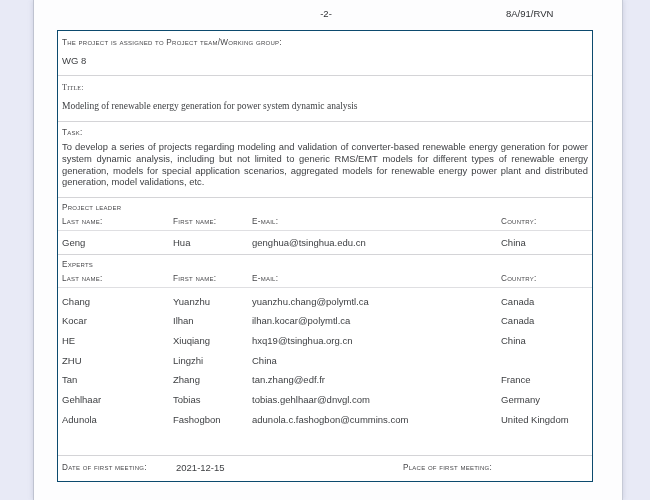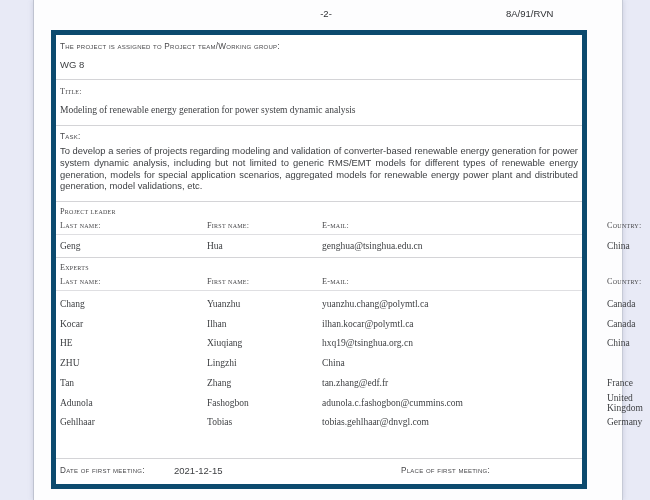--- a/index.html
+++ b/index.html
@@ -22,23 +22,23 @@
   .page-num {
     position:absolute; left:292px; top:8px;
     transform:translateX(-50%);
     font-size:9.5px; color:#2e3033;
   }
   .ref-num {
     position:absolute; left:472px; top:8px;
     font-size:9.5px; color:#2e3033;
   }
   .doc-table {
-    margin-left:17px;
+    margin-left:23px;
     width:536px;
-    border:5px solid #0c4a6e;
+    border:1px solid #0c4a6e;
     background:#ffffff;
   }
   .sec { border-top:1px solid #d4d4d7; padding:5px 4px 7px 4px; }
   .sec:first-child { border-top:none; }
   .label {
     font-variant:small-caps;
     font-size:8.2px;
     letter-spacing:0.25px;
     color:#48484b;
   }
@@ -53,33 +53,32 @@
     font-size:9.4px;
     line-height:11.8px;
     text-align:justify;
     color:#3f4144;
   }
   .heading { margin-bottom:5px; }
   .person-grid {
     display:grid;
     grid-template-columns:111px 79px 249px 1fr;
     align-items:center;
-    gap:36px;
   }
   .header-row {
     border-bottom:1px solid #dfdfe2;
     padding-bottom:4px;
     margin:0 -4px;           
     padding-left:4px; padding-right:4px;
   }
   .leader-row { padding-top:6px; padding-bottom:2px; }
   .expert-row { height:19.7px; }
   .experts-rows { padding-top:3px; }
   .experts-spacer { height:22px; }
-  .sec-people { padding-bottom:4px;font-family:Liberation Serif, serif; }
+  .sec-people { padding-bottom:4px; }
   .date-grid {
     display:grid;
     grid-template-columns:114px 104px 220px 88px;
     align-items:start;
   }
   .date-grid .label { padding-top:1px; }
   .place-label { text-align:right; padding-right:8px; }
   .place-value { font-size:9.5px; line-height:11.5px; }
   .sec-date { padding-top:6px; padding-bottom:8px; }
 </style>
@@ -158,30 +157,30 @@
           <div class="value">Lingzhi</div>
           <div class="value">China</div>
         </div>
         <div class="person-grid expert-row">
           <div class="value">Tan</div>
           <div class="value">Zhang</div>
           <div class="value">tan.zhang@edf.fr</div>
           <div class="value">France</div>
         </div>
         <div class="person-grid expert-row">
+          <div class="value">Gehlhaar</div>
+          <div class="value">Tobias</div>
+          <div class="value">tobias.gehlhaar@dnvgl.com</div>
+          <div class="value">Germany</div>
+        </div>
+        <div class="person-grid expert-row">
           <div class="value">Adunola</div>
           <div class="value">Fashogbon</div>
           <div class="value">adunola.c.fashogbon@cummins.com</div>
           <div class="value">United Kingdom</div>
-        </div>
-        <div class="person-grid expert-row">
-          <div class="value">Gehlhaar</div>
-          <div class="value">Tobias</div>
-          <div class="value">tobias.gehlhaar@dnvgl.com</div>
-          <div class="value">Germany</div>
         </div>
       </div>
       <div class="experts-spacer"></div>
     </section>
 
     <section class="sec sec-date">
       <div class="date-grid">
         <div class="label">Date of first meeting:</div>
         <div class="value">2021-12-15</div>
         <div class="label place-label">Place of first meeting:</div>

